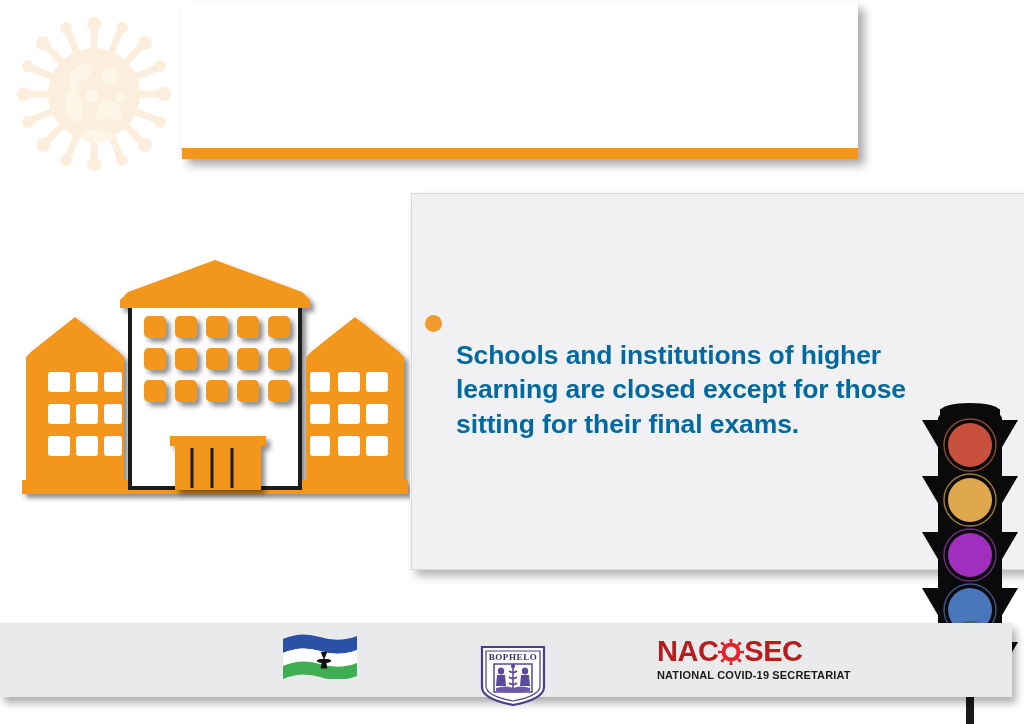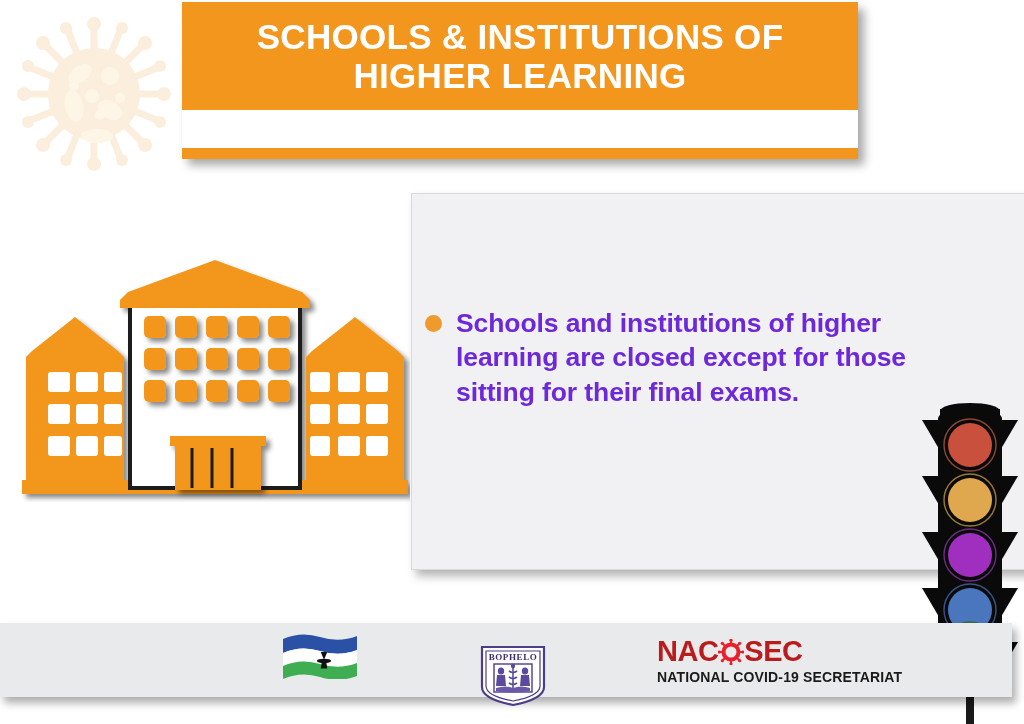--- a/index.html
+++ b/index.html
@@ -98,25 +98,26 @@
   .bullet-dot {
     flex: 0 0 auto;
     width: 17px;
     height: 17px;
     border-radius: 50%;
     background: #EE9A2C;
     margin-top: 9px;
     margin-right: 14px;
   }
   .bullet-text {
-    color: #6d28d9;
+    color: #0369a1;
     font-size: 26.5px;
     font-weight: bold;
     line-height: 1.30;
     letter-spacing: -0.1px;
+    margin-top: 32px;
   }
 
   
   .school-illustration {
     position: absolute;
     left: 20px;
     top: 252px;
     width: 390px;
     height: 250px;
   }
@@ -171,21 +172,21 @@
     align-items: center;
   }
   .nacosec-virus-o {
     display: inline-block;
     width: 26px;
     height: 26px;
     position: relative;
     margin: 0 0px;
   }
   .nacosec-sub {
-    font-size: 14px;
+    font-size: 11px;
     font-weight: bold;
     color: #1A1A1A;
     letter-spacing: 0.15px;
     margin-top: 3px;
     white-space: nowrap;
   }
 </style>
 </head>
 <body>
 
@@ -238,24 +239,20 @@
         <circle cx="96" cy="62" r="9"></circle>
         <circle cx="78" cy="82" r="7"></circle>
         <circle cx="60" cy="72" r="5"></circle>
         <circle cx="106" cy="84" r="5"></circle>
         <circle cx="86" cy="101" r="5"></circle>
       </g>
     </svg>
   </div>
 
   <div class="header-banner">
-    <div class="header-title-block">
-      <div class="header-title">SCHOOLS &amp; INSTITUTIONS OF
-HIGHER LEARNING</div>
-    </div>
     <div class="header-white-strip"></div>
     <div class="header-orange-footbar"></div>
   </div>
 
   <div class="school-illustration">
     <svg viewBox="0 0 390 250" width="390" height="250" aria-hidden="true">
       <defs>
         <filter id="softshadow" x="-20%" y="-20%" width="150%" height="150%">
           <feDropShadow dx="4" dy="4" stdDeviation="2.5" flood-color="#000000" flood-opacity="0.45"></feDropShadow>
         </filter>

